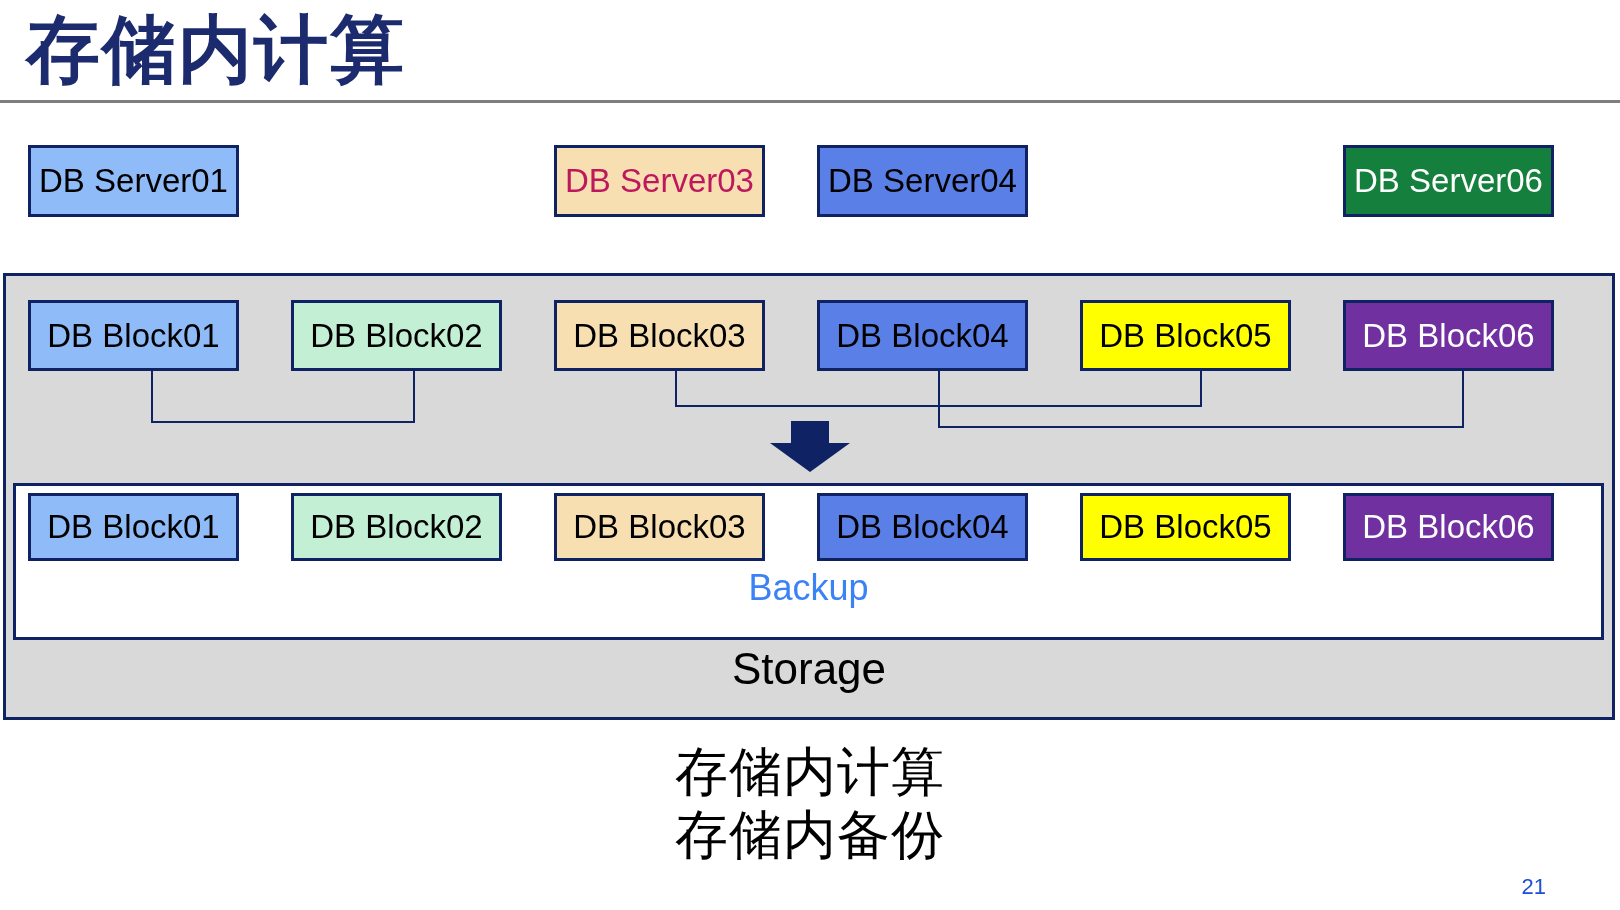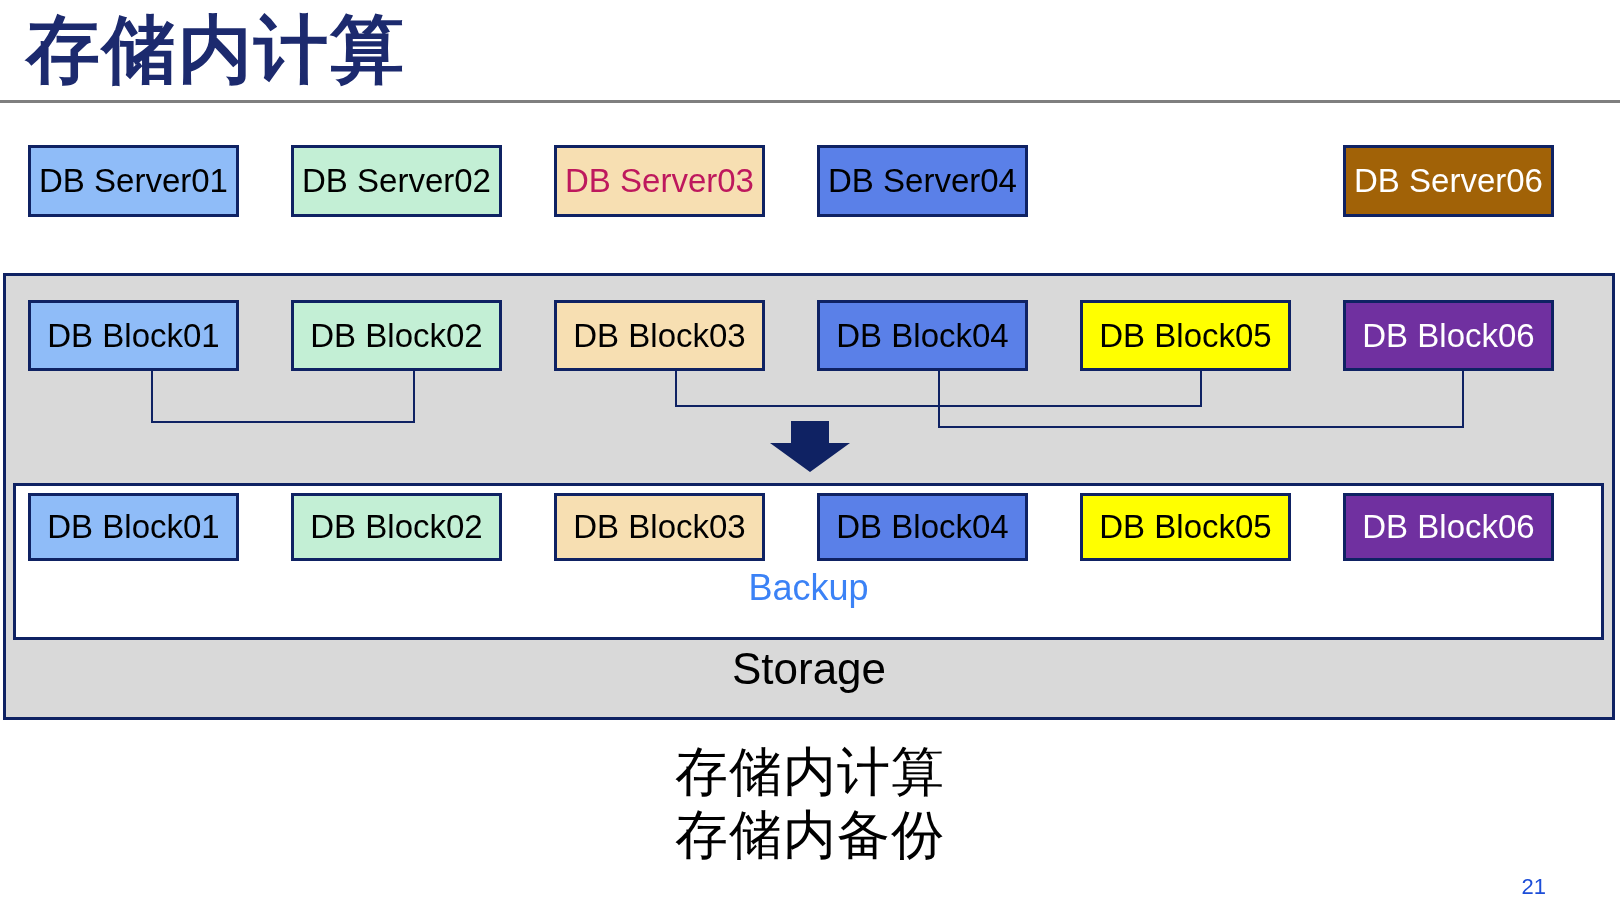--- a/index.html
+++ b/index.html
@@ -57,30 +57,27 @@
 <body>
 
 <div class="slide">
 
   <div class="title">存储内计算</div>
   <div class="title-rule"></div>
 
   <div class="box row-servers col0" style="background-color: rgb(143, 188, 248); color: rgb(0, 0, 0);">
     <span>DB Server01</span>
   </div>
-  <div class="box row-servers col1" style="background-color: rgb(195, 239, 213); color: rgb(0, 0, 0);">
-    <span>DB Server02</span>
-  </div>
   <div class="box row-servers col2" style="background-color: rgb(247, 223, 178); color: #be185d; align-items: center;">
     <span>DB Server03</span>
   </div>
   <div class="box row-servers col3" style="background-color: rgb(90, 128, 232); color: rgb(0, 0, 0); justify-content: center;">
     <span>DB Server04</span>
   </div>
-  <div class="box row-servers col5" style="background-color: #a16207; color: rgb(255, 255, 255);">
+  <div class="box row-servers col5" style="background-color: #15803d; color: rgb(255, 255, 255);">
     <span>DB Server06</span>
   </div>
 
   <div class="storage-panel"></div>
 
   <div class="box row-blocks-top col0" style="background-color: rgb(143, 188, 248); color: rgb(0, 0, 0);">
     <span>DB Block01</span>
   </div>
   <div class="box row-blocks-top col1" style="background-color: rgb(195, 239, 213); color: rgb(0, 0, 0);">
     <span>DB Block02</span>

